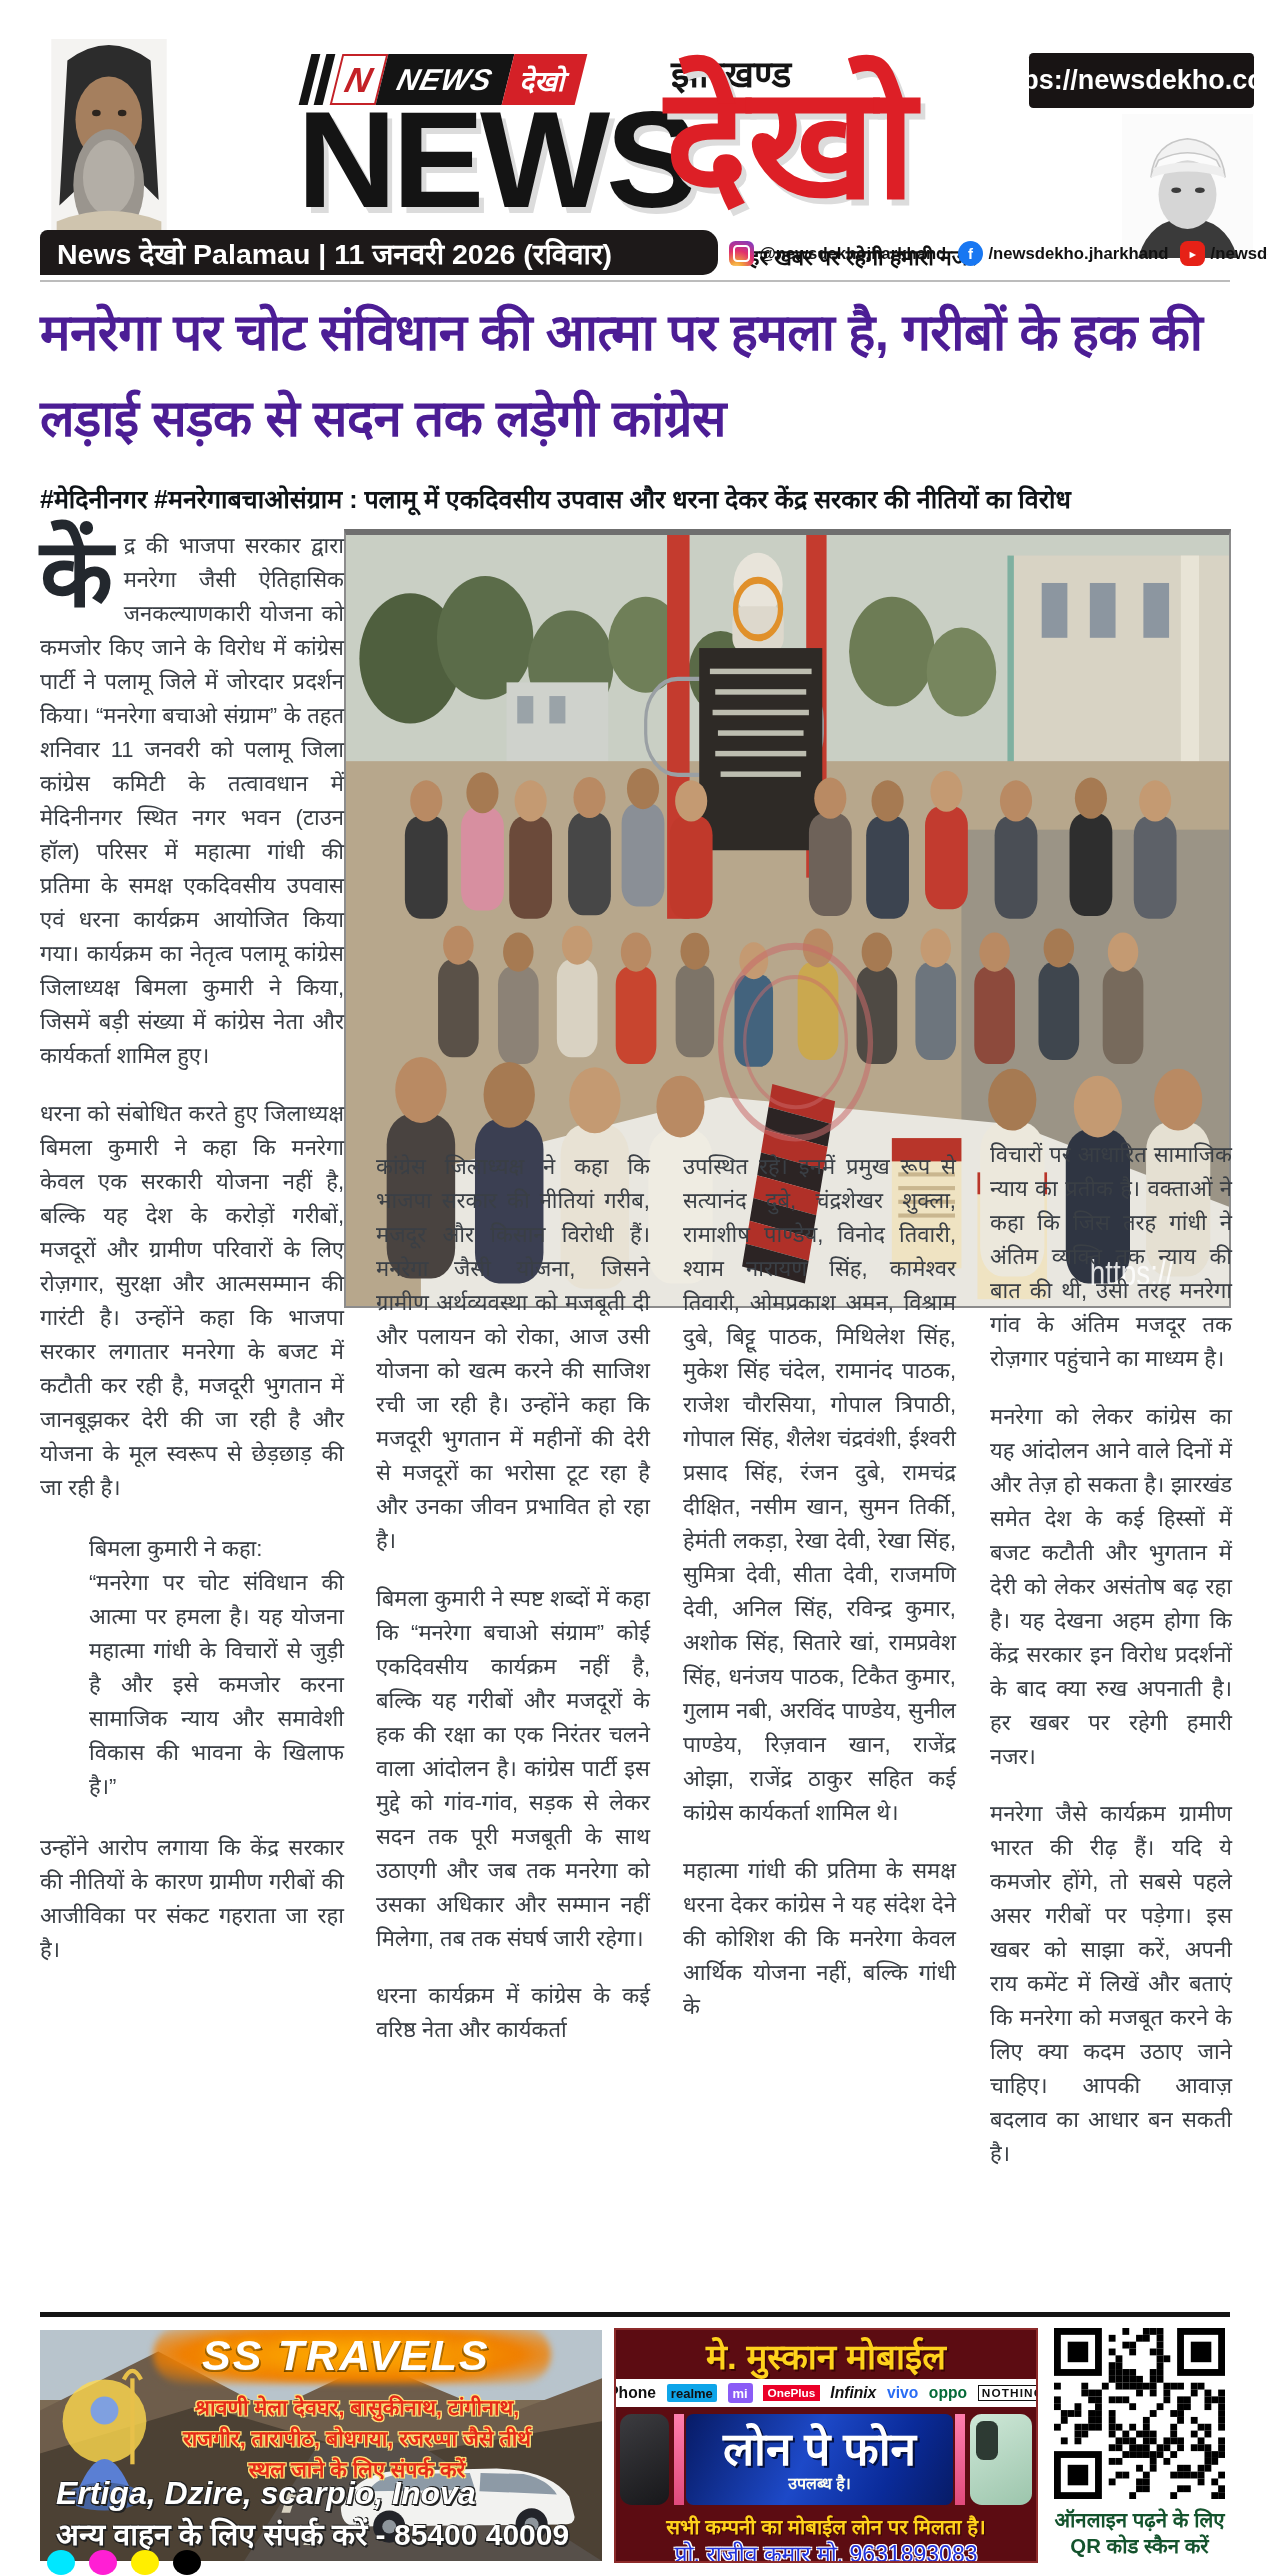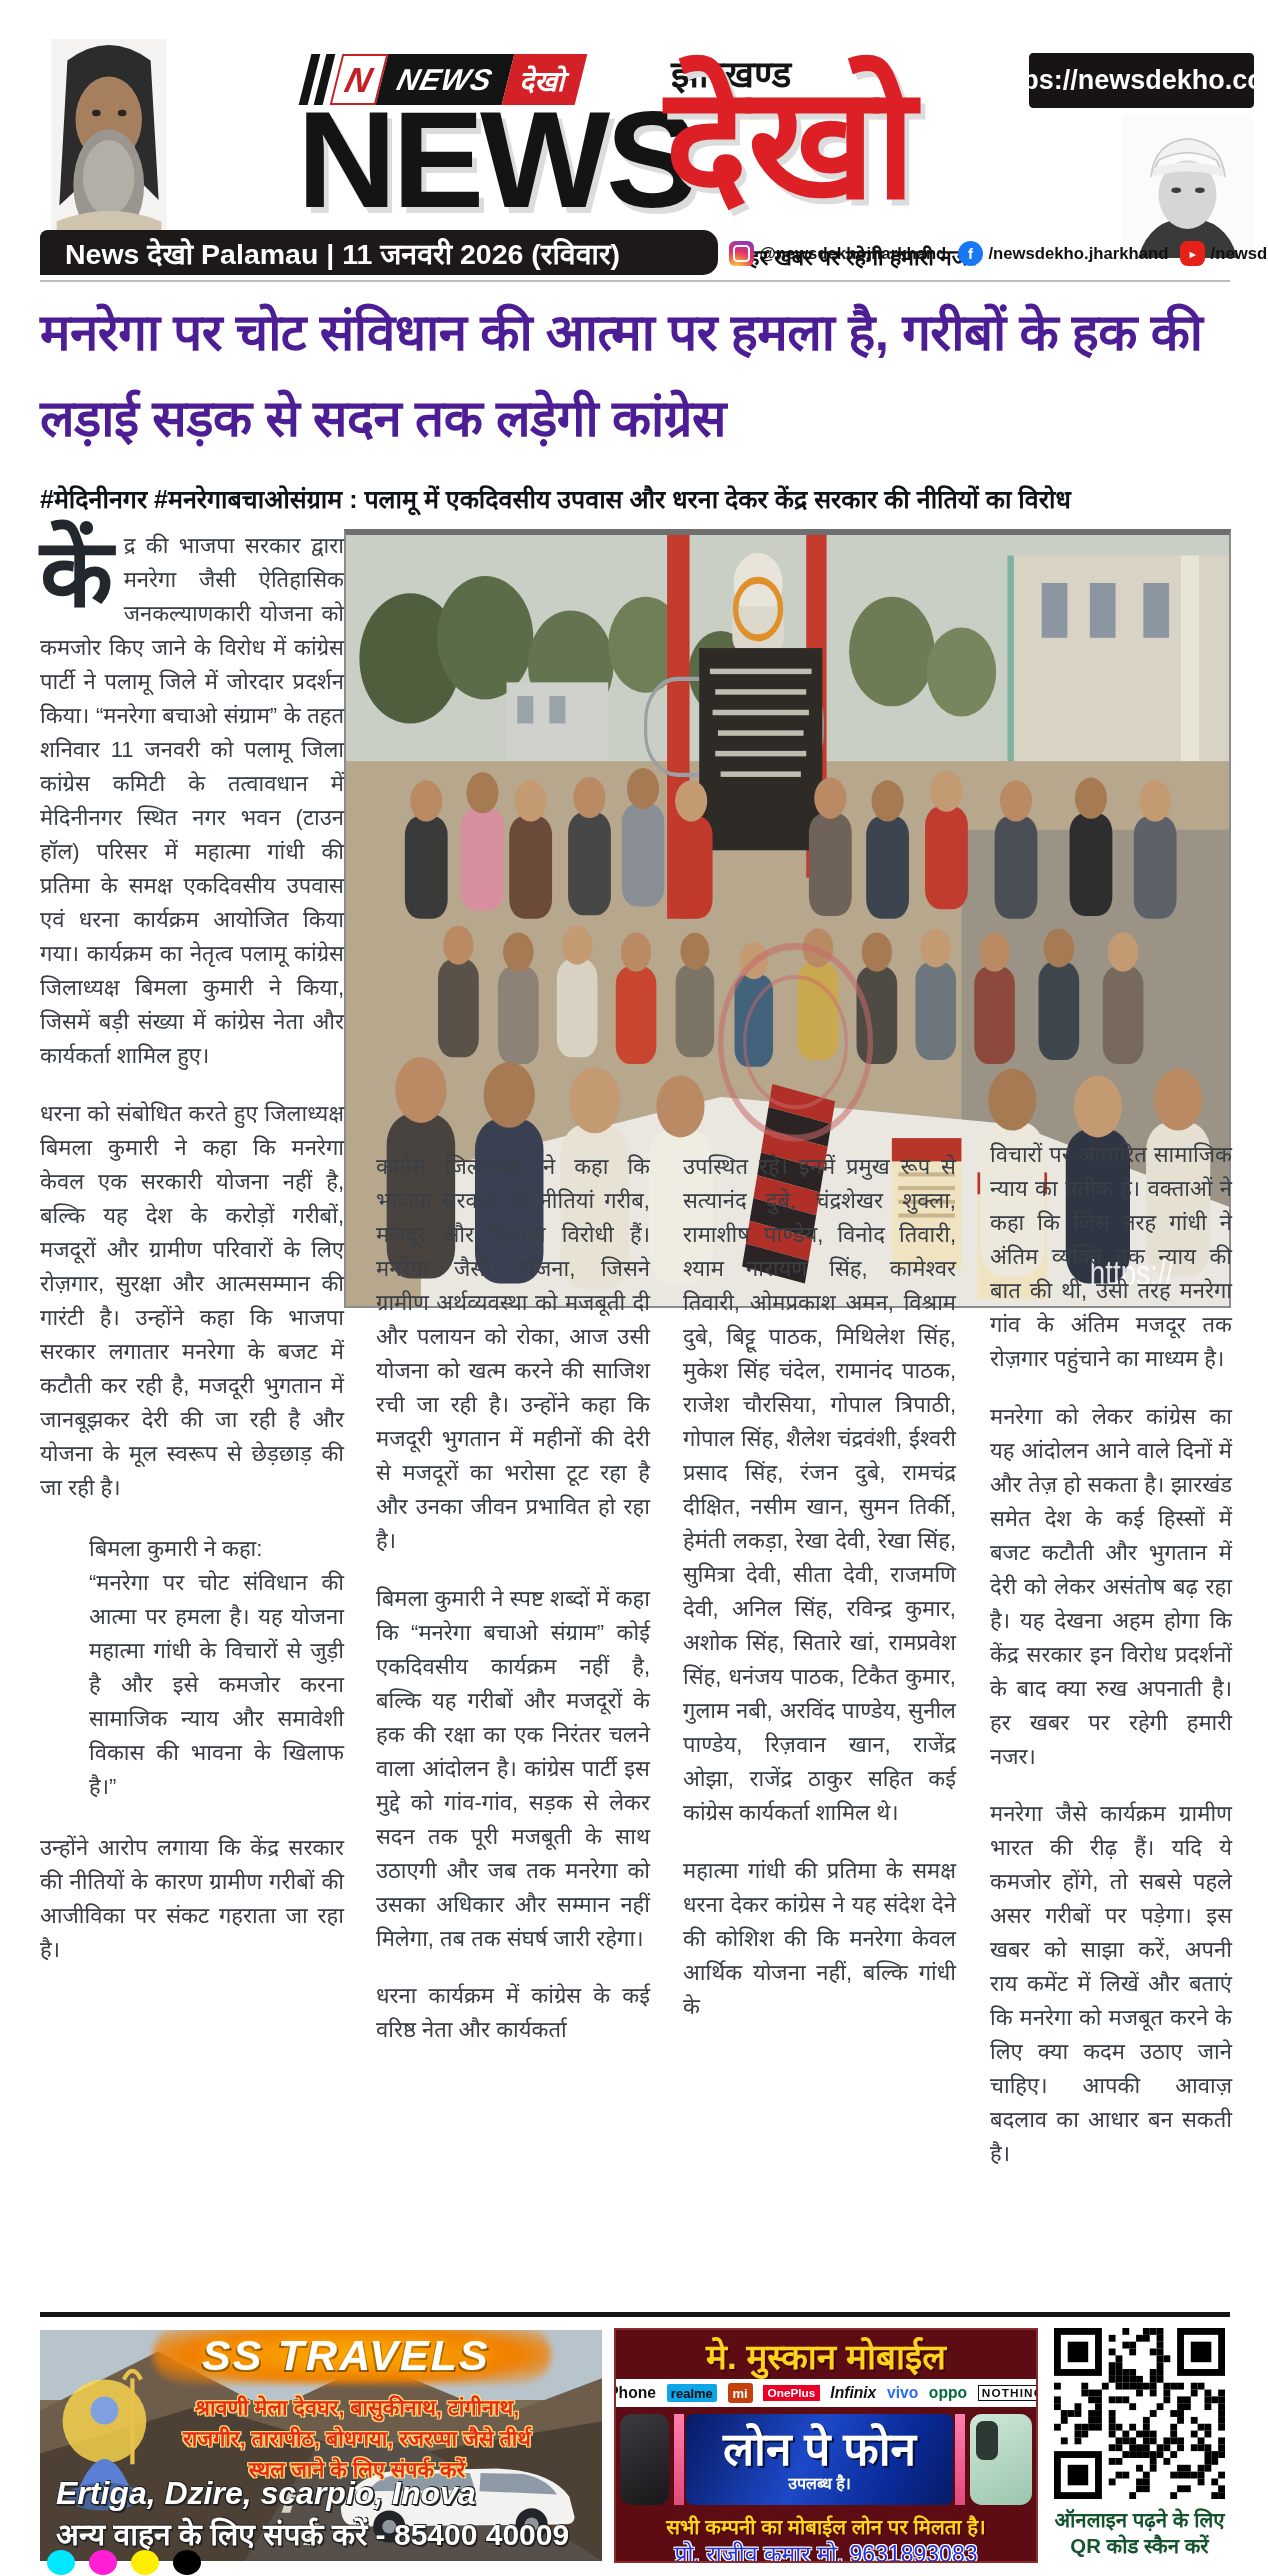--- a/index.html
+++ b/index.html
@@ -21,21 +21,21 @@
   .jhark{left:671px;top:47px;font-size:37px;font-weight:bold;color:#151515;}
   .news-big{left:297px;top:90px;font-size:138px;font-weight:800;color:#141414;line-height:1;
         letter-spacing:-4.3px;text-shadow:4.8px 5.9px 0 #dcdcdc;}
   .dekho-big{left:665px;top:62px;font-size:156px;font-weight:bold;color:#dd1f26;line-height:1.05;
         text-shadow:4.8px 5.9px 0 #dcdcdc;}
   .tagline{left:748px;top:242px;font-size:21.5px;font-weight:bold;color:#111;}
   .urlbox{left:1029px;top:53px;width:225px;height:55px;background:#181414;color:#fff;border-radius:4.3px;
         font-size:27px;font-weight:bold;display:flex;align-items:center;justify-content:center;}
   .datebar{left:40px;top:230px;width:678px;height:45px;background:#1d1919;color:#fff;
         border-radius:7.5px 15px 15px 0;font-size:28.5px;font-weight:bold;display:flex;align-items:center;
-        padding-left:25px;box-sizing:border-box;}
+        padding-left:17px;box-sizing:border-box;}
   .social{left:729px;top:236px;height:35px;display:flex;align-items:center;gap:11.8px;}
   .social .item{display:flex;align-items:center;gap:5.4px;font-size:16.7px;font-weight:bold;color:#111;}
   .sicon{width:25px;height:25px;border-radius:50%;display:flex;align-items:center;justify-content:center;
         color:#fff;font-size:15px;font-weight:bold;flex:0 0 auto;}
   .ig{border-radius:6.4px;background:radial-gradient(circle at 30% 110%,#ffd676 0%,#f2a33c 20%,#e1306c 55%,#8a3ab9 90%);}
   .ig span{width:13px;height:13px;border:2.1px solid #fff;border-radius:4.3px;display:block;}
   .fb{background:#1877f2;}
   .yt{background:#e62117;border-radius:30%;font-size:10.7px;}
   .header-rule{left:40px;top:280px;width:1190px;height:1.6px;background:#bcbcbc;}
 
@@ -76,21 +76,21 @@
   .ad1 svg.scene{position:absolute;left:0;top:0;width:100%;height:100%;}
 
   .ad2{left:614px;top:2328px;width:424px;height:235px;background:#5c0c12;border:2.1px solid #8c2a2a;
         box-sizing:border-box;overflow:hidden;}
   .ad2-title{position:absolute;left:0;top:2.1px;width:100%;text-align:center;font-size:35px;font-weight:800;
         color:#ffd21c;text-shadow:1.6px 1.6px 0 #3a0404;}
   .ad2-brands{position:absolute;left:0;top:49px;width:100%;height:28px;background:#fff;display:flex;
         align-items:center;justify-content:center;gap:10.7px;font-weight:bold;font-size:15.6px;}
   .b-iphone{color:#111;}
   .b-realme{background:#0ea5e9;color:#111;padding:1.1px 4.3px;border-radius:2.1px;font-size:13px;}
-  .b-mi{background:#c2410c;color:#fff;padding:2.1px 4.8px;border-radius:3.2px;font-size:13px;}
+  .b-mi{background:#8b5cf6;color:#fff;padding:2.1px 4.8px;border-radius:3.2px;font-size:13px;}
   .b-oneplus{background:#eb0028;color:#fff;padding:1.1px 4.3px;font-size:11.8px;}
   .b-infinix{color:#111;font-style:italic;}
   .b-vivo{color:#2a6df4;text-transform:lowercase;}
   .b-oppo{color:#046a38;}
   .b-nothing{color:#111;letter-spacing:1.1px;border:1.6px solid #111;padding:0 3.2px;font-size:11.8px;}
   .ad2-mid{position:absolute;left:0;top:81px;width:100%;height:97px;display:flex;}
   .phone{border-radius:11.8px;margin:3.2px 4.3px;}
   .phone.left{width:49px;background:linear-gradient(150deg,#3c3c40,#17171a);}
   .phone.right{width:62px;background:linear-gradient(150deg,#cfe8d8,#9cc5ac);position:relative;}
   .phone.right:before{content:"";position:absolute;left:6.4px;top:6.4px;width:21.5px;height:39px;border-radius:7.5px;

